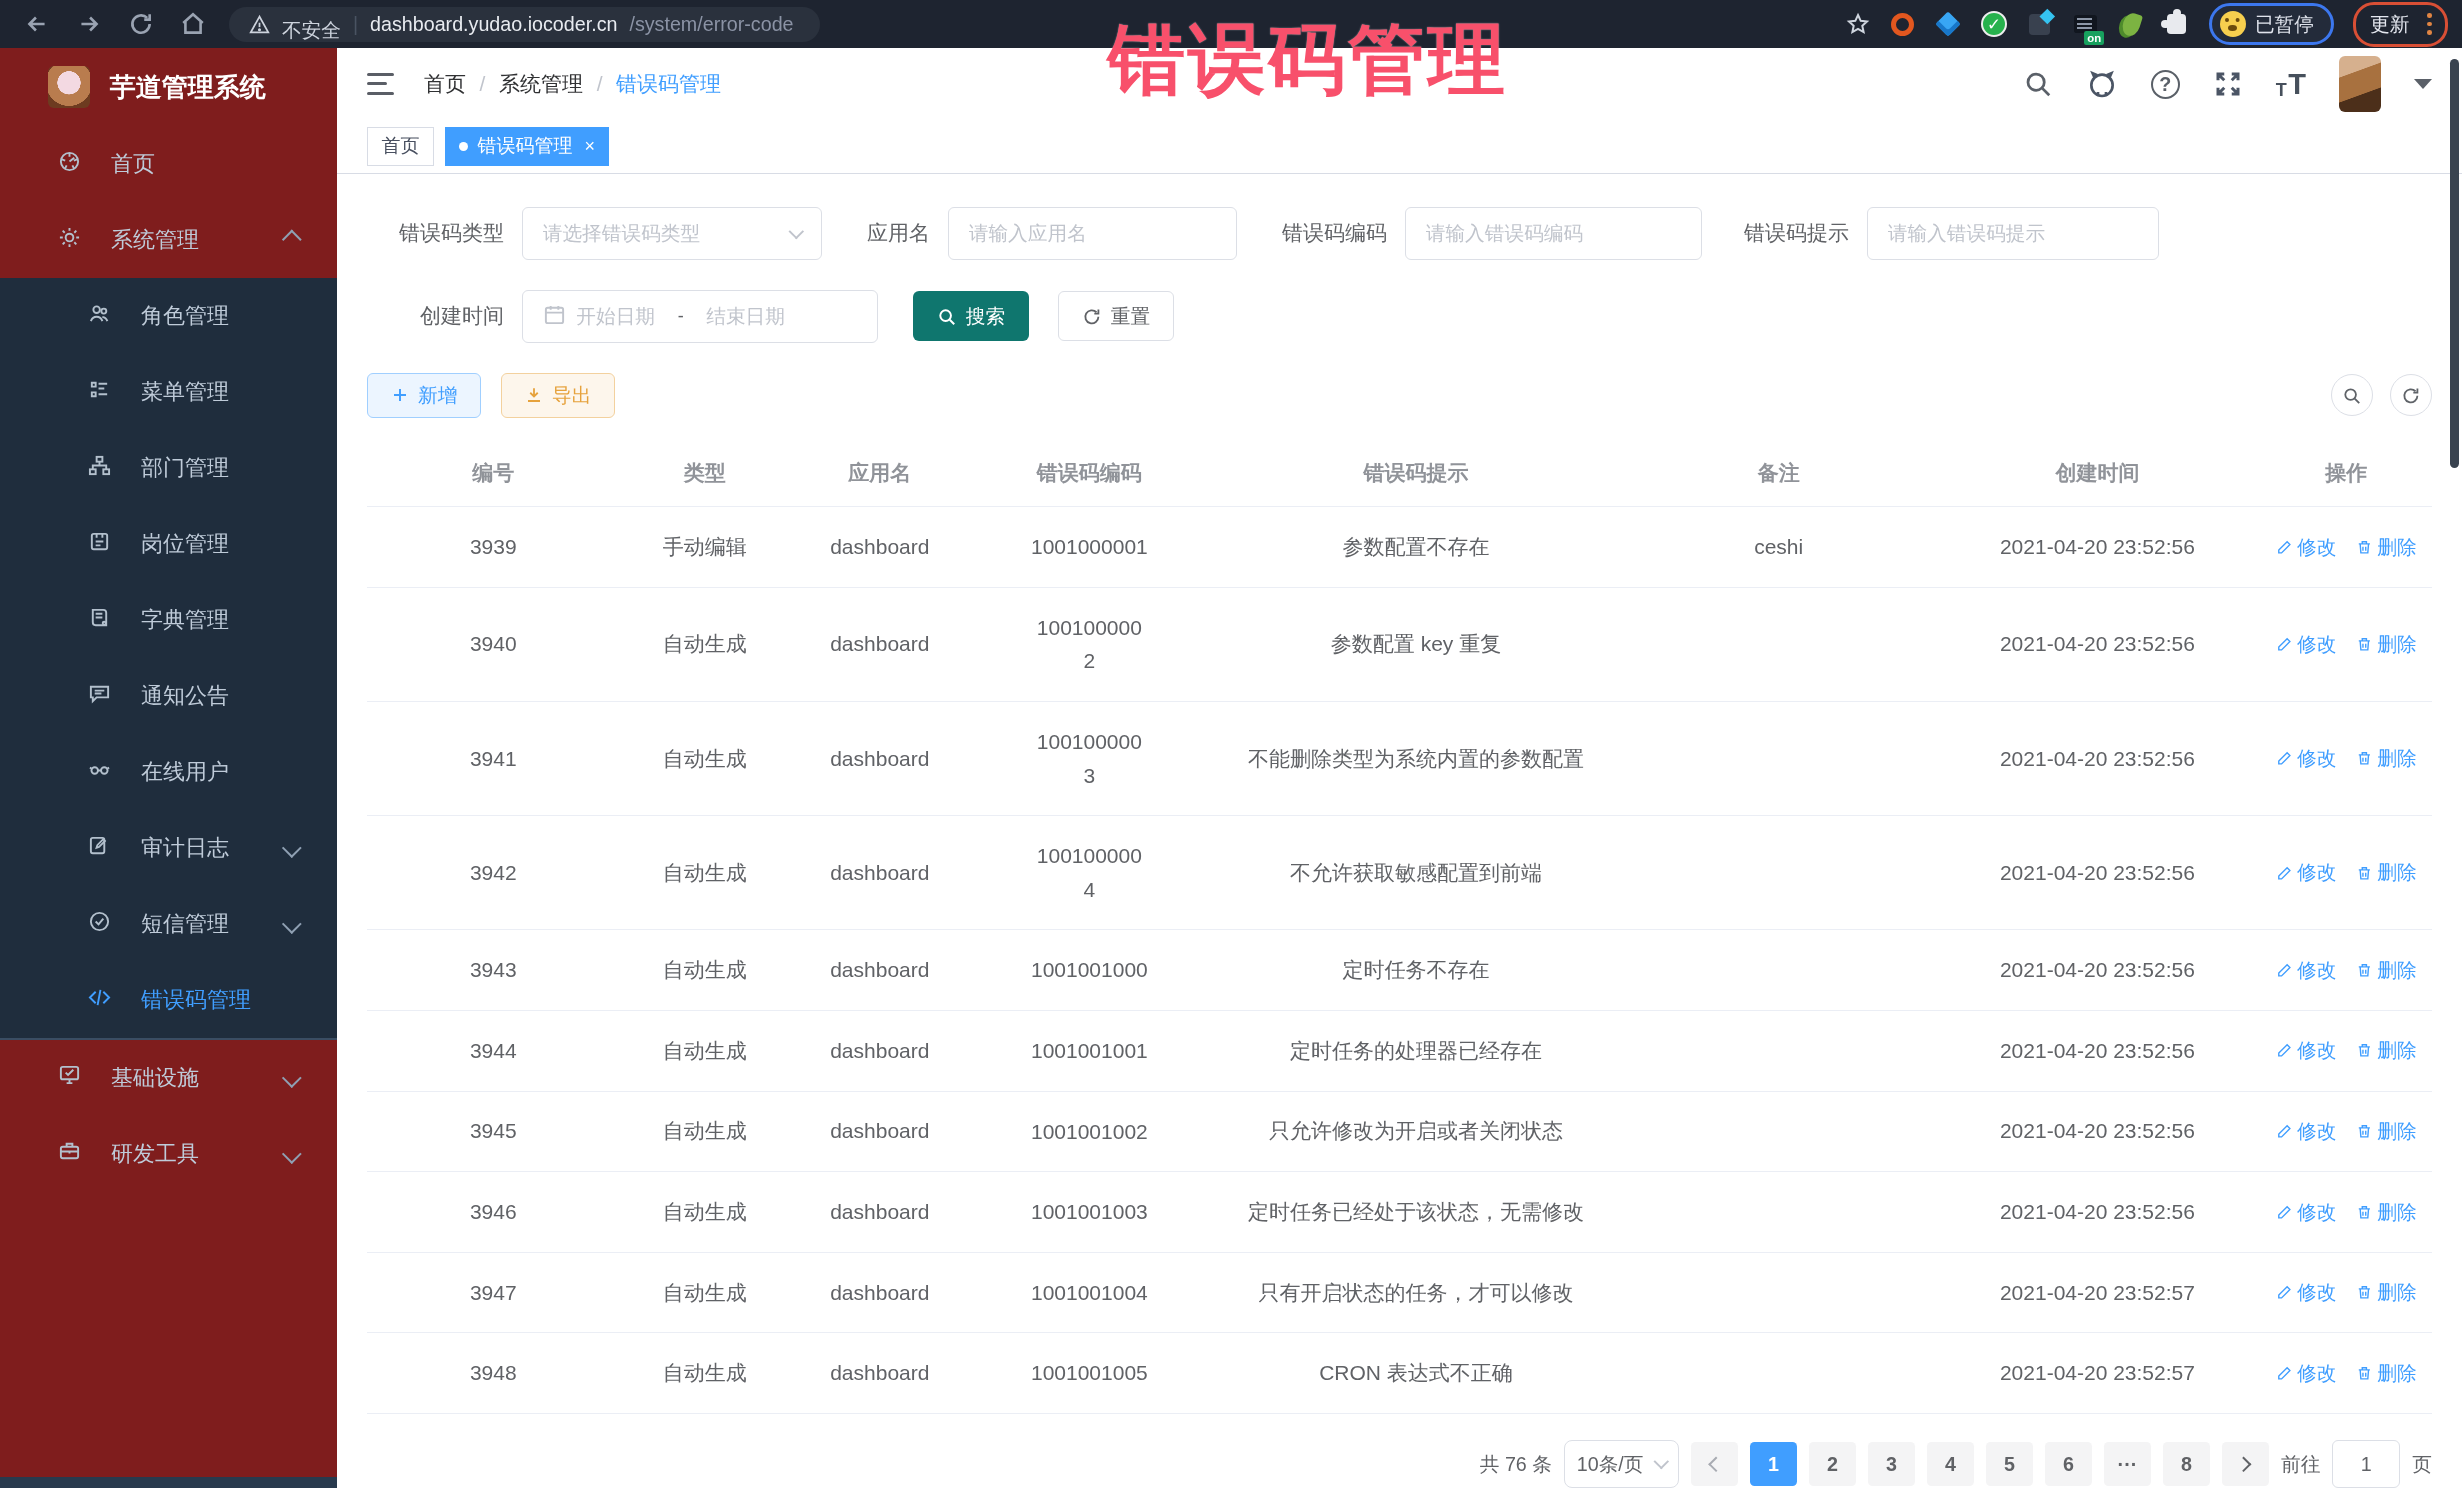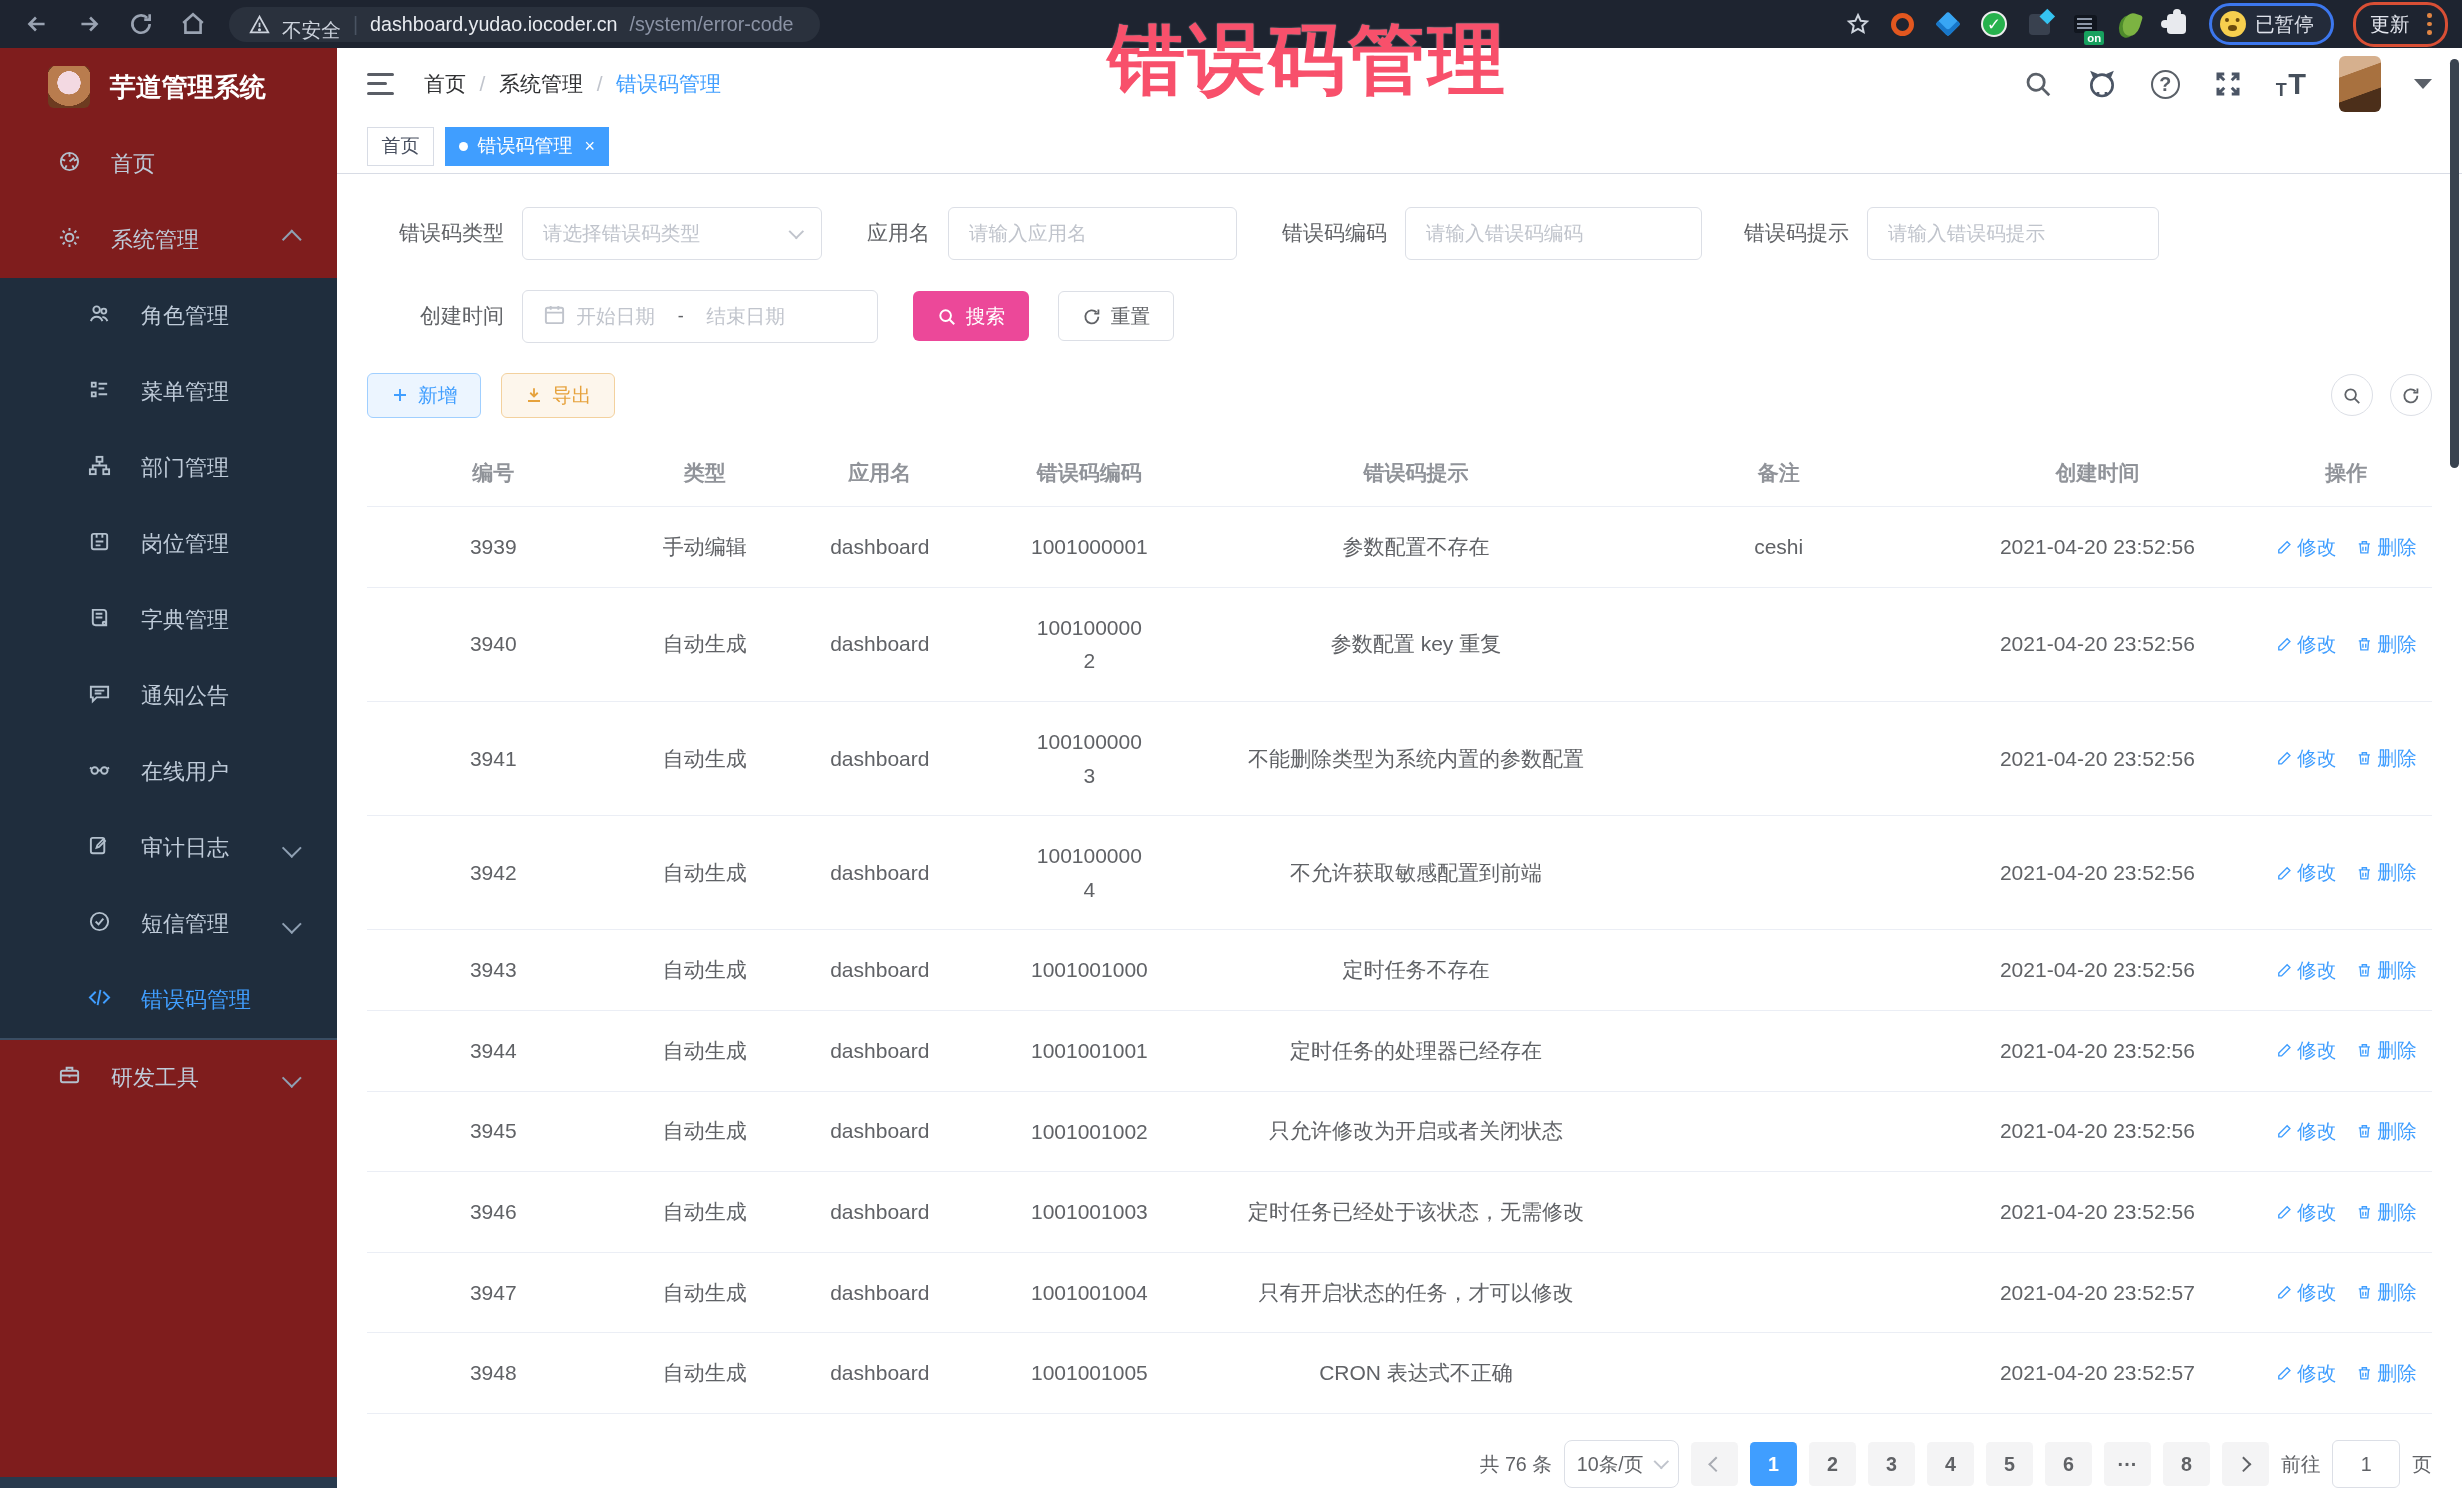--- a/index.html
+++ b/index.html
@@ -103,21 +103,21 @@
     display:flex; align-items:center; padding:0 19.7px; gap:10.6px; }
   .inp input { border:none; outline:none; font-size:19.7px; color:#606266; width:100%; background:transparent; font-family:inherit; }
   .inp input::placeholder { color:#C0C4CC; }
   .sel-chev { width:10.6px; height:10.6px; border-right:2.3px solid #c0c4cc; border-bottom:2.3px solid #c0c4cc; transform:rotate(45deg); margin-top:-4.5px; flex-shrink:0; }
   .gap60 { width:45px; } .gap56 { width:42px; }
   .daterange { width:356px; }
   .daterange .ph { color:#C0C4CC; font-size:19.7px; }
   .daterange .dash { color:#606266; font-size:18px; padding:0 12px; }
   .btn { height:50px; border-radius:6px; display:inline-flex; align-items:center; gap:9px;
     font-size:19.7px; padding:0 23px; cursor:pointer; border:1.5px solid transparent; }
-  .btn-primary { background:#ec4899; color:#fff; }
+  .btn-primary { background:#0f766e; color:#fff; }
   .btn-plain { background:#fff; color:#606266; border-color:#DCDFE6; }
   .btn-add { background:#ecf5ff; color:#409EFF; border-color:#a0cfff; height:45px; }
   .btn-export { background:#fdf6ec; color:#E6A23C; border-color:#f3d19e; height:45px; }
   .toolbar { display:flex; align-items:center; margin-bottom:21px; }
   .toolbar .spacer { flex:1; }
   .circle-btn { width:42px; height:42px; border-radius:50%; border:1.5px solid #dcdfe6;
     display:flex; align-items:center; justify-content:center; margin-left:16.7px; cursor:pointer; color:#5f6368; }
 
   
   table { width:100%; border-collapse:collapse; }
@@ -330,20 +330,28 @@
       <div class="menu-item active">
         <span><svg width="23" height="23" viewBox="0 0 24 24" fill="none" stroke="#409EFF" stroke-width="2">
               <path d="M8 6l-6 6 6 6M16 6l6 6-6 6M13 4l-3 16"></path>
             </svg></span>
         <span>错误码管理</span>
       </div>
     </div>
 
     <div class="sb-divider"></div>
 
+    <div class="menu-item">
+      <span><svg width="23" height="23" viewBox="0 0 24 24" fill="none" stroke="#b3c0cd" stroke-width="2">
+            <rect x="3" y="4" width="18" height="13" rx="2"></rect>
+            <path d="M8 10l2.5 2.5L16 7M9 21h6M12 17v4"></path>
+          </svg></span>
+      <span>基础设施</span>
+      <span class="chev down"></span>
+    </div>
     <div class="menu-item">
       <span><svg width="23" height="23" viewBox="0 0 24 24" fill="none" stroke="#b3c0cd" stroke-width="2">
             <rect x="3" y="8" width="18" height="12" rx="2"></rect>
             <path d="M9 8V5h6v3M3 13h18M12 12v3"></path>
           </svg></span>
       <span>研发工具</span>
       <span class="chev down"></span>
     </div>
 
     <div class="side-foot"></div>

